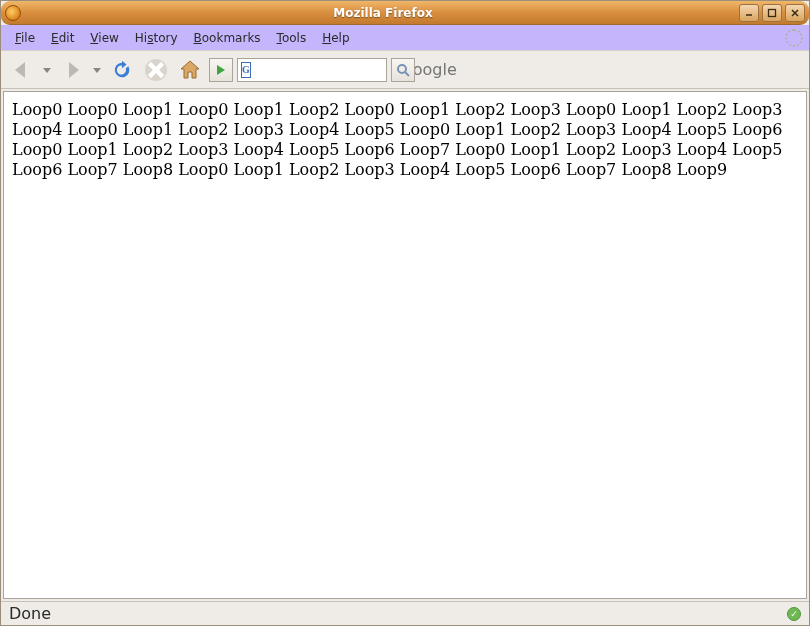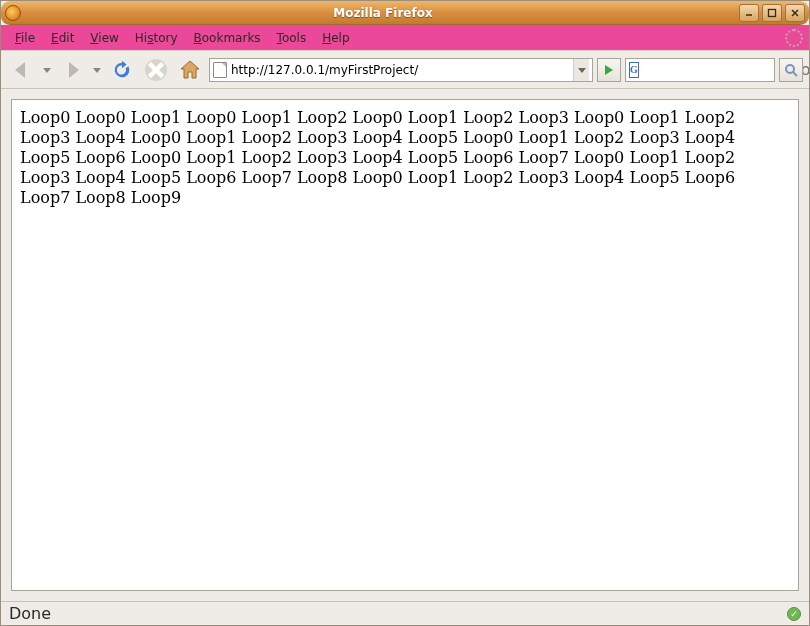--- a/index.html
+++ b/index.html
@@ -51,21 +51,21 @@
   align-items: center;
   justify-content: center;
   font-size: 10px;
   color: #3a2a0f;
   cursor: pointer;
 }
 .win-btn svg { width: 10px; height: 10px; }
 
 
 .menubar {
-  background: #ec4899;
+  background: #c4b5fd;
   height: 26px;
   display: flex;
   align-items: center;
   padding: 0 6px;
   border-bottom: 1px solid #d6d0c8;
 }
 .menubar .menu-item {
   padding: 3px 8px;
   color: #2a2a2a;
   cursor: pointer;
@@ -199,21 +199,21 @@
   align-items: center;
   justify-content: center;
   cursor: pointer;
 }
 
 
 .content {
   flex: 1;
   background: #fff;
   border: 1px solid #aaa39a;
-  margin: 10px;
+  margin: 2px;
   padding: 8px;
   overflow: auto;
   font-family: "DejaVu Serif", Georgia, serif;
   font-size: 16px;
   color: #000;
   line-height: 1.25;
 }
 
 
 .statusbar {
@@ -313,29 +313,20 @@
           <line x1="8" y1="2" x2="2" y2="8" stroke="#fff" stroke-width="2"></line>
         </svg>
     </div>
   </div>
   <div class="nav-btn home-btn">
     <svg viewBox="0 0 24 24">
         <path d="M3 11 L12 3 L21 11 L18 11 L18 20 L14 20 L14 14 L10 14 L10 20 L6 20 L6 11 Z" fill="#d9a867" stroke="#9c6b2e" stroke-width="1"></path>
       </svg>
   </div>
 
-  <div class="urlbar">
-    <div class="page-icon"></div>
-    <input type="text" value="http://127.0.0.1/myFirstProject/" style="">
-    <div class="drop-arrow">
-      <svg width="8" height="8" viewBox="0 0 8 8">
-          <path d="M0 2 L8 2 L4 7 Z" fill="#6b675f"></path>
-        </svg>
-    </div>
-  </div>
   <div class="go-btn">
     <svg width="14" height="14" viewBox="0 0 14 14">
         <path d="M3 2 L11 7 L3 12 Z" fill="#3fa53f"></path>
       </svg>
   </div>
 
   <div class="searchbar">
     <div class="engine">G</div>
     <svg width="7" height="7" viewBox="0 0 8 8">
         <path d="M0 2 L8 2 L4 7 Z" fill="#6b675f"></path>

